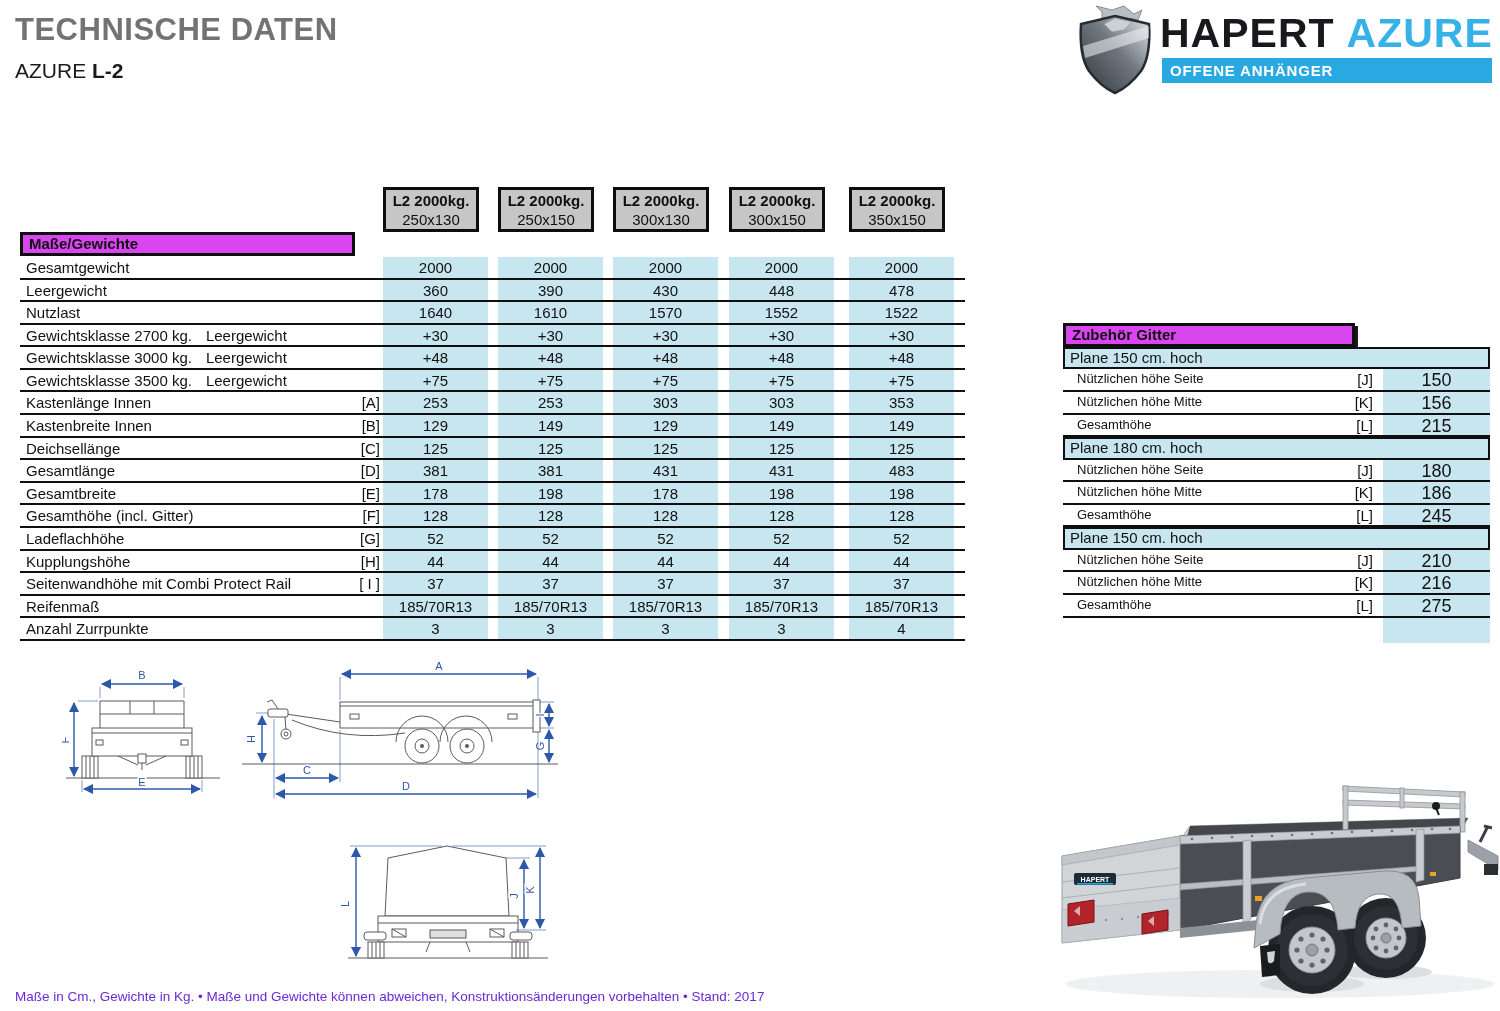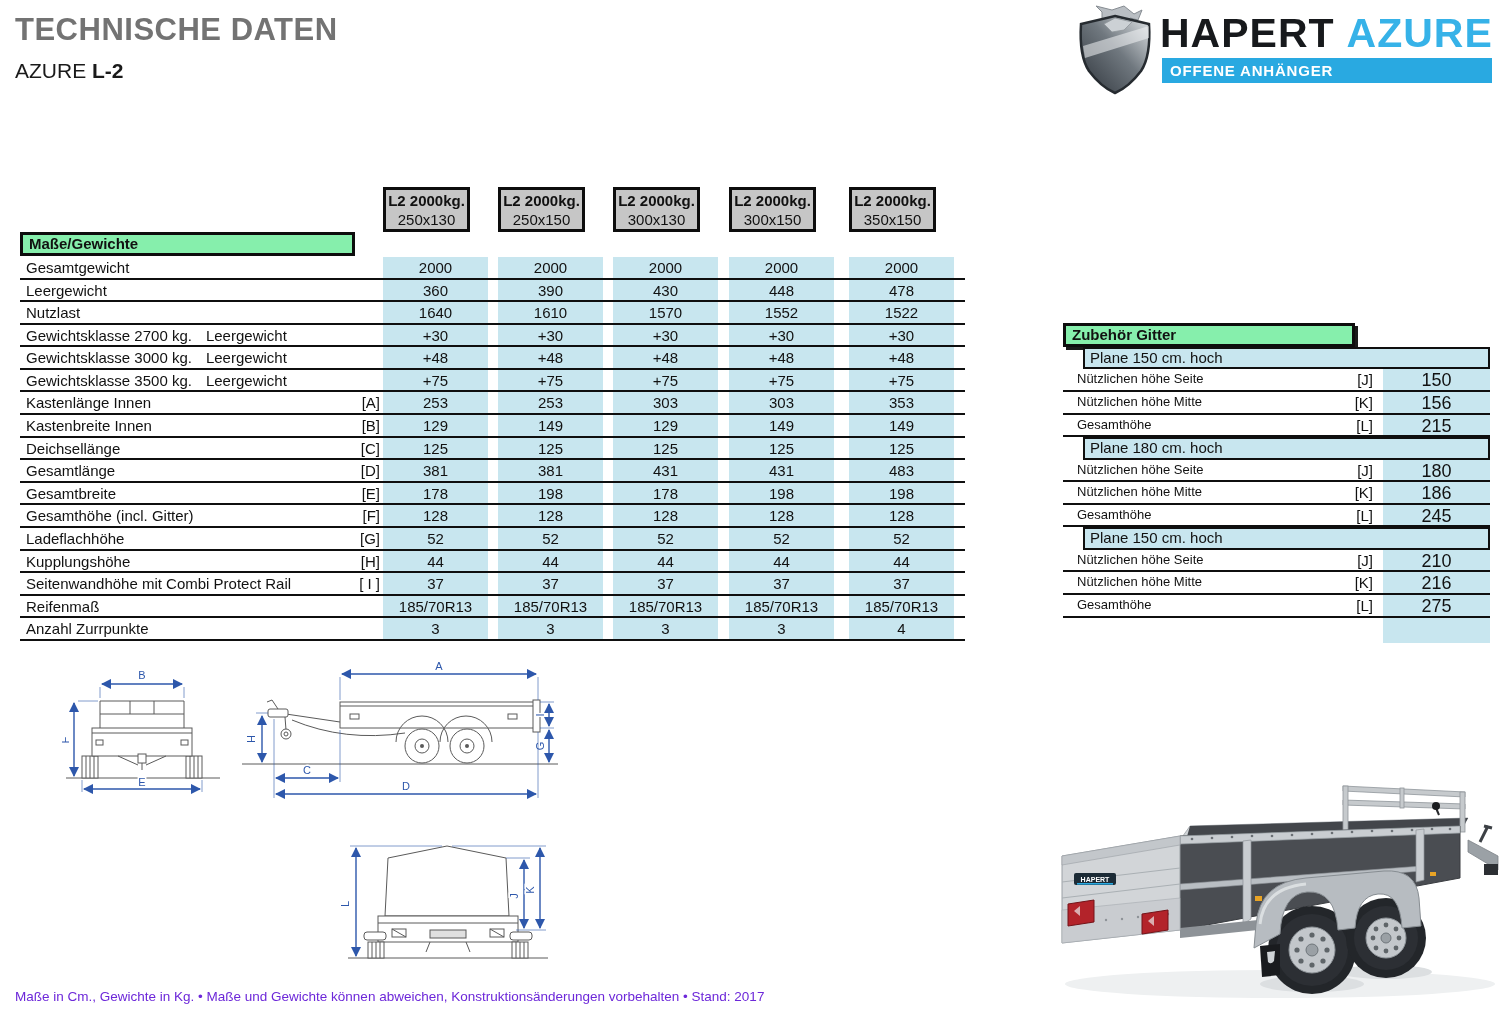--- a/index.html
+++ b/index.html
@@ -14,47 +14,47 @@
   
   .logo{position:absolute;left:1072px;top:2px;width:422px;height:94px;}
   .logo .shield{position:absolute;left:0;top:2px;}
   .logo .wordmark{position:absolute;left:88px;top:8px;white-space:nowrap;font-weight:bold;font-size:41px;letter-spacing:1px;}
   .logo .brand{color:#17191c;}
   .logo .series{color:#36b2e8;margin-left:12px;}
   .logo .tagbar{position:absolute;left:90px;top:56px;width:330px;height:25px;background:#29a9e1;
                 color:#fff;font-weight:bold;font-size:15px;letter-spacing:.8px;line-height:25px;padding-left:8px;box-sizing:border-box;}
 
   
-  .secbox{position:absolute;background:#86efac;border:3px solid #0d0d0d;box-sizing:border-box;
+  .secbox{position:absolute;background:#d946ef;border:3px solid #0d0d0d;box-sizing:border-box;
           font-size:15px;font-weight:bold;line-height:18px;padding-left:6px;}
   .secbox.shadow{box-shadow:3px 3px 0 #1a1a1a;}
 
   
-  .colhead{position:absolute;top:187px;width:87px;height:45px;background:#c6c6c6;border:3px solid #0d0d0d;
+  .colhead{position:absolute;top:187px;width:96px;height:45px;background:#c6c6c6;border:3px solid #0d0d0d;
            box-sizing:border-box;text-align:center;}
   .colhead .l1{font-size:15px;font-weight:bold;line-height:20px;margin-top:1px;}
   .colhead .l2{font-size:15px;line-height:17px;text-align:center;}
 
   
   .maintable{position:absolute;left:20px;top:257px;width:945px;height:308px;}
   .vband{position:absolute;top:0;height:384px;width:105px;background:#c8e6ef;z-index:0;}
   .rows{position:absolute;left:0;top:0;width:945px;z-index:1;}
   .trow{position:relative;height:22.588px;border-bottom:2px solid #0f0f0f;box-sizing:border-box;}
   .trow .lbls{position:absolute;left:6px;top:2px;display:flex;gap:14px;white-space:nowrap;font-size:15px;}
   .trow .ref{position:absolute;left:328px;top:2px;width:32px;text-align:right;font-size:15px;white-space:nowrap;}
   .tval{position:absolute;top:2px;width:105px;text-align:center;font-size:15px;}
   .c0{left:363px;} .c1{left:478px;} .c2{left:593px;} .c3{left:709px;} .c4{left:829px;}
   .b0{left:363px;} .b1{left:478px;} .b2{left:593px;} .b3{left:709px;} .b4{left:829px;}
 
   
   .acctable{position:absolute;left:1063px;top:347px;width:427px;}
   .accband{position:absolute;left:320px;top:0;width:107px;height:296px;background:#c8e6ef;z-index:0;}
   .accrows{position:relative;z-index:1;}
   .gband{height:22.4px;background:#c8e6ef;border:2px solid #0f0f0f;box-sizing:border-box;
-         font-size:15px;line-height:17px;padding-left:5px;margin-left:20px;}
+         font-size:15px;line-height:17px;padding-left:5px;}
   .arow{position:relative;height:22.6px;border-bottom:2px solid #0f0f0f;box-sizing:border-box;}
   .arow .albl{position:absolute;left:14px;top:2px;font-size:13px;white-space:nowrap;}
   .arow .aref{position:absolute;left:278px;top:2px;width:32px;text-align:right;font-size:15px;}
   .arow .aval{position:absolute;left:320px;top:0;width:107px;text-align:center;font-size:18px;line-height:22px;}
 
   
   .diag{position:absolute;}
   .dimtxt{font-family:"Liberation Sans",sans-serif;font-size:11px;fill:#2d57ab;paint-order:stroke;stroke:#fff;stroke-width:3px;}
   .dim{stroke:#2d57ab;stroke-width:1.4;fill:none;}
   .ext{stroke:#2d57ab;stroke-width:.7;opacity:.85;fill:none;}

